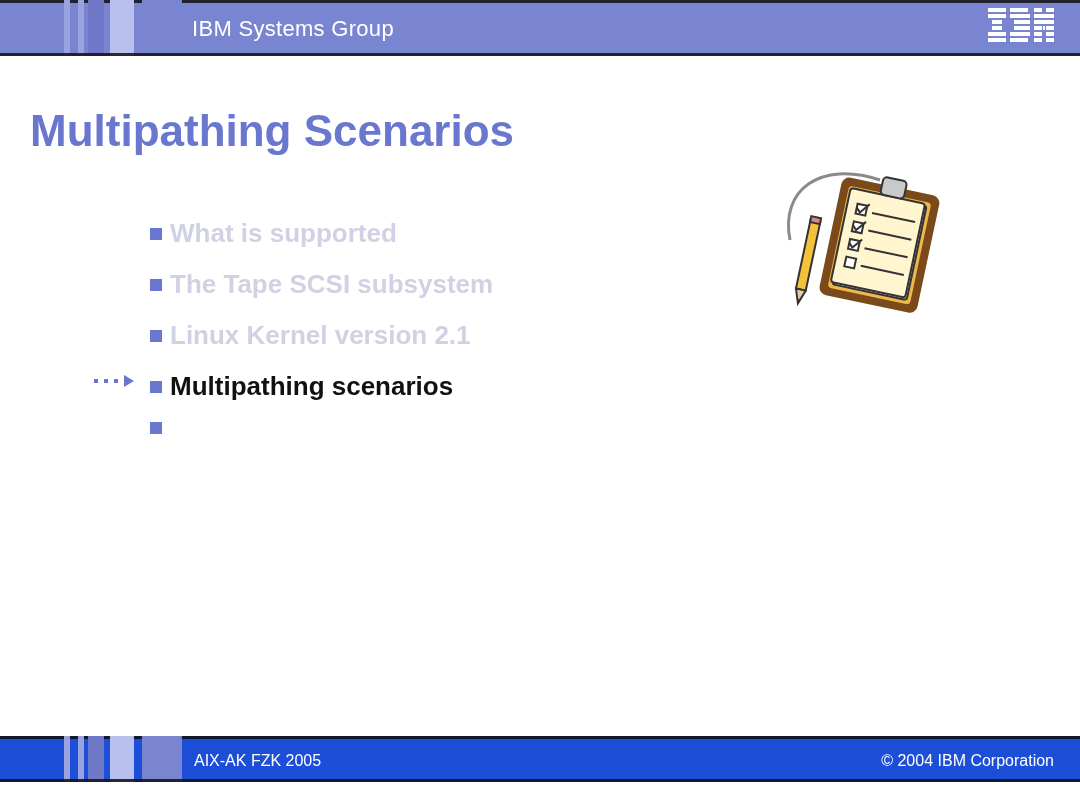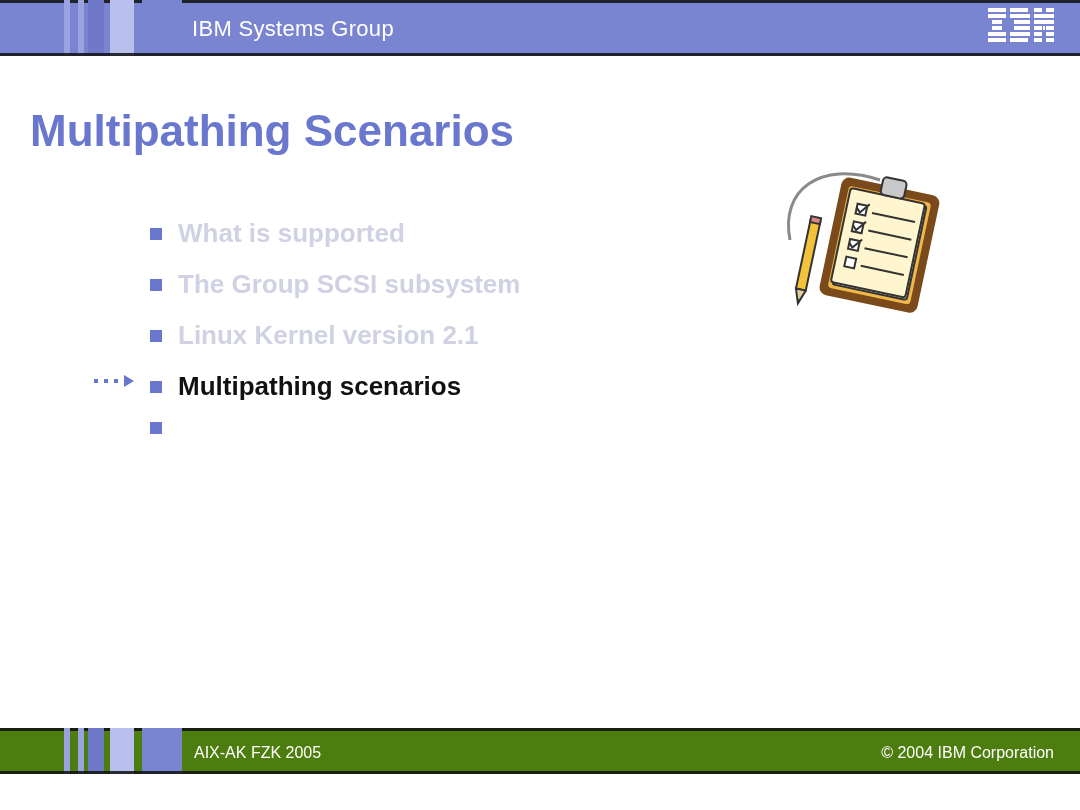--- a/index.html
+++ b/index.html
@@ -10,31 +10,31 @@
   .header:before{top:0}
   .header:after{top:53px}
   .header-left-deco{position:absolute;left:64px;top:0;width:118px;height:56px;
     background:linear-gradient(90deg,#9aa2e0 0 6px,transparent 6px 14px,#9aa2e0 14px 20px,transparent 20px 24px,#6f79c8 24px 40px,transparent 40px 46px,#bac0ee 46px 70px,transparent 70px 78px,#7a85d2 78px 118px)}
   .header-title{position:absolute;left:192px;top:16px;color:#fff;font-size:22px;letter-spacing:.3px}
   .ibm-logo{position:absolute;right:26px;top:8px}
 
   .page-title{position:absolute;left:30px;top:106px;color:#6a77cf;font-size:44px;font-weight:700}
 
   .agenda{position:absolute;left:150px;top:218px}
-  .agenda-item{display:flex;align-items:center;gap:16px;margin:0 0 20px 0;font-size:26px;font-weight:700}
+  .agenda-item{display:flex;align-items:center;gap:8px;margin:0 0 20px 0;font-size:26px;font-weight:700}
   .dim{color:#d0d2e4}
   .active{color:#111}
   .bullet{width:12px;height:12px;background:#6a77cf}
   .pointer{position:absolute;left:-56px;top:4px;display:flex;gap:6px;align-items:center}
   .pointer span{width:4px;height:4px;background:#6a77cf;display:inline-block}
   .pointer .arrow{width:0;height:0;border-left:10px solid #6a77cf;border-top:6px solid transparent;border-bottom:6px solid transparent;background:none}
 
   .clip{position:absolute;right:130px;top:150px}
 
-  .footer{position:absolute;left:0;bottom:16px;width:1080px;height:46px;background:#4d7c0f}
+  .footer{position:absolute;left:0;bottom:8px;width:1080px;height:46px;background:#1d4ed8}
   .footer:before,.footer:after{content:"";position:absolute;left:0;width:1080px;height:3px;background:#111;opacity:.85}
   .footer:before{top:0}
   .footer:after{bottom:0}
   .footer-left-deco{position:absolute;left:64px;top:0;width:118px;height:46px;
     background:linear-gradient(90deg,#9aa2e0 0 6px,transparent 6px 14px,#9aa2e0 14px 20px,transparent 20px 24px,#6f79c8 24px 40px,transparent 40px 46px,#bac0ee 46px 70px,transparent 70px 78px,#7a85d2 78px 118px)}
   .footer-left{position:absolute;left:194px;bottom:12px;color:#fff;font-size:16px}
   .footer-right{position:absolute;right:26px;bottom:12px;color:#fff;font-size:16px}
 </style>
 </head>
 <body>
@@ -78,21 +78,21 @@
 
   <div class="page-title">Multipathing Scenarios</div>
 
   <div class="agenda">
     <div class="agenda-item dim">
       <div class="bullet"></div>
       <span>What is supported</span>
     </div>
     <div class="agenda-item dim">
       <div class="bullet"></div>
-      <span>The Group SCSI subsystem</span>
+      <span>The Tape SCSI subsystem</span>
     </div>
     <div class="agenda-item dim">
       <div class="bullet"></div>
       <span>Linux Kernel version 2.1</span>
     </div>
     <div class="agenda-item active" style="position:relative">
       <div class="pointer">
         <span></span>
           <span></span>
           <span></span>

